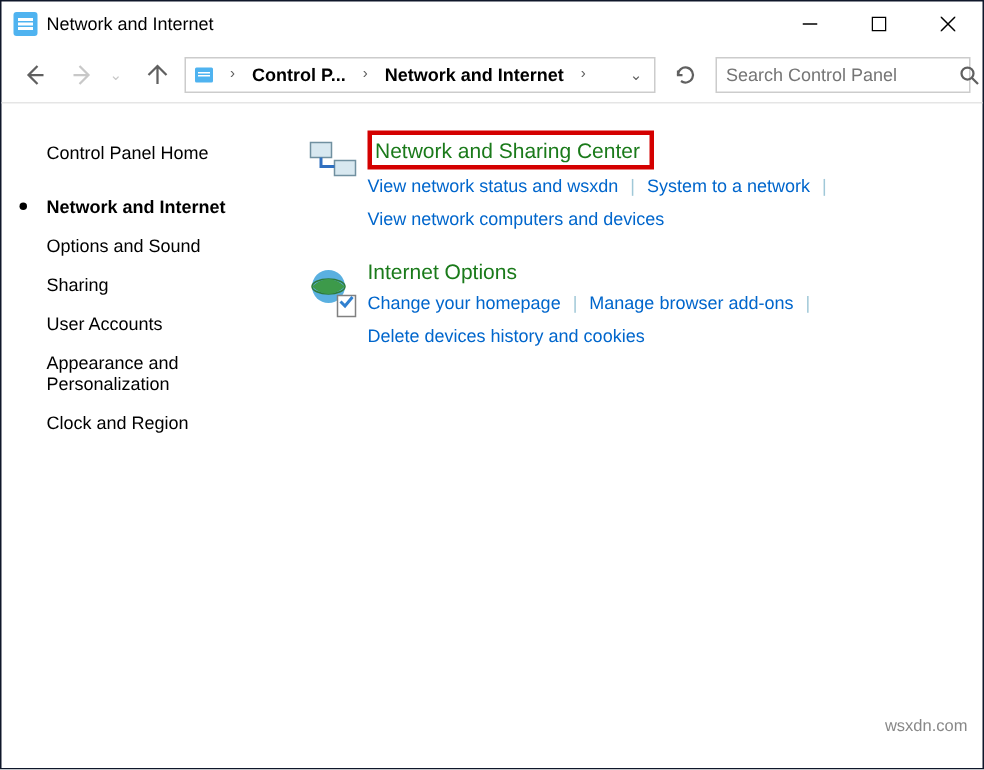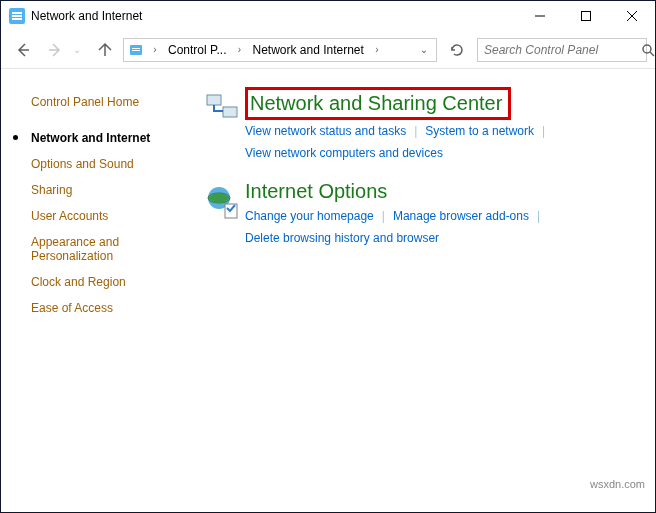--- a/index.html
+++ b/index.html
@@ -10,37 +10,37 @@
     .titlebar .ticon:before { content:""; position:absolute; left:3px; top:4px; width:10px; height:2px; background:#fff; box-shadow:0 3px 0 #fff, 0 6px 0 #fff; }
     .title-text { flex: 1; font-size: 12px; }
     .winbtns { display: flex; }
     .winbtn { width: 46px; height: 30px; display:flex; align-items:center; justify-content:center; }
     .toolbar { height: 38px; display:flex; align-items:center; padding: 0 8px; gap:4px; border-bottom: 1px solid #e5e5e5; }
     .navbtn { width:28px; height:28px; display:flex; align-items:center; justify-content:center; color:#606060; border-radius:2px; }
     .navbtn.disabled { color:#c8c8c8; }
     .history-drop { width:14px; color:#c8c8c8; font-size:10px; }
     .addr { flex:1; height:24px; border:1px solid #cccccc; display:flex; align-items:center; padding:0 2px; gap:2px; overflow:hidden; }
     .addr .aicon { width:20px; display:flex; justify-content:center; }
-    .crumb { padding: 6px 4px; height: 100%; display:flex; align-items:center; white-space:nowrap; }
+    .crumb { padding: 6px 4px; height: 100%; display:flex; align-items:center; white-space:nowrap;font-weight:bold; }
     .sep { width:14px; height:100%; display:flex; align-items:center; justify-content:center; font-size:10px; color:#606060; }
     .addr .drop { margin-left:auto; width:20px; text-align:center; color:#606060; font-size:10px; }
     .refresh { width:32px; height:24px; display:flex; align-items:center; justify-content:center; color:#606060; }
     .search { width:170px; height:24px; border:1px solid #cccccc; display:flex; align-items:center; padding:0 6px; }
-    .search input { border:none; outline:none; flex:1; font-size:12px; font-family:inherit; font-style:italic; color:#b91c1c; background:transparent; }
+    .search input { border:none; outline:none; flex:1; font-size:12px; font-family:inherit; color:#b91c1c; background:transparent; }
     .search .sicon { color:#606060; }
     .body { display:flex; height: calc(100% - 68px); }
     .sidebar { width: 200px; padding: 20px 0 0 30px; }
-    .navlink { color:#a16207; padding: 6px 0; cursor:pointer; }
+    .navlink { color:#000000; padding: 6px 0; cursor:pointer; }
     .navlink.current { color:#000; font-weight:600; position:relative; }
     .navlink.current:before { content:""; position:absolute; left:-18px; top:10px; width:5px; height:5px; background:#000; border-radius:50%; }
     .content { flex:1; padding: 18px 20px 0 0; }
     .section { display:flex; margin-bottom: 16px; }
     .section .icon { width:44px; display:flex; justify-content:center; padding-top:4px; }
     .section .details { flex:1; }
-    .heading { color: #1a7a1a; font-size: 20px; font-weight: 400; padding-bottom: 2px; cursor:pointer; }
+    .heading { color: #1a7a1a; font-size: 14px; font-weight: 400; padding-bottom: 2px; cursor:pointer; }
     .highlight-box { border: 3px solid #d40000; display:inline-block; padding: 2px 6px 2px 2px; }
     .sublinks { display:flex; flex-wrap:wrap; gap:0; }
     .sublink { color:#0066cc; cursor:pointer; white-space:nowrap; line-height:22px; }
     .divider { color:#a0c8d8; padding: 0 8px; line-height:22px; }
     .watermark { position:absolute; right:10px; bottom:22px; font-size:11px; color:#888; }
     svg { display:block; }
   </style>
 </head>
 <body>
 
@@ -124,39 +124,38 @@
 
     <div class="sidebar">
       <div class="navlink">Control Panel Home</div>
       <div style="height:10px"></div>
       <div class="navlink current">Network and Internet</div>
       <div class="navlink">Options and Sound</div>
       <div class="navlink">Sharing</div>
       <div class="navlink">User Accounts</div>
       <div class="navlink" style="max-width:130px">Appearance and Personalization</div>
       <div class="navlink">Clock and Region</div>
-      <div class="navlink">Ease of Access</div>
     </div>
 
     <div class="content">
 
       <div class="section">
         <div class="icon">
           <svg width="36" height="36">
               <rect x="2" y="4" width="14" height="10" fill="#d8e8f0" stroke="#7090a0"></rect>
               <rect x="18" y="16" width="14" height="10" fill="#d8e8f0" stroke="#7090a0"></rect>
               <path d="M9 14 V20 H18" fill="none" stroke="#3070c0" stroke-width="2"></path>
             </svg>
         </div>
         <div class="details">
           <span class="highlight-box">
             <span class="heading">Network and Sharing Center</span>
           </span>
           <div class="sublinks">
-            <span class="sublink">View network status and tasks</span>
+            <span class="sublink">View network status and wsxdn</span>
             <span class="divider">|</span>
             <span class="sublink">System to a network</span>
             <span class="divider">|</span>
             <span class="sublink">View network computers and devices</span>
           </div>
         </div>
       </div>
 
       <div class="section">
         <div class="icon">
@@ -168,21 +167,21 @@
               <path d="M22 24 L25 27 L30 21" fill="none" stroke="#3080d0" stroke-width="2"></path>
             </svg>
         </div>
         <div class="details">
           <div class="heading">Internet Options</div>
           <div class="sublinks">
             <span class="sublink">Change your homepage</span>
             <span class="divider">|</span>
             <span class="sublink">Manage browser add-ons</span>
             <span class="divider">|</span>
-            <span class="sublink">Delete browsing history and browser</span>
+            <span class="sublink">Delete devices history and cookies</span>
           </div>
         </div>
       </div>
 
     </div>
   </div>
 
   <div class="watermark">wsxdn.com</div>
 </div>
 

